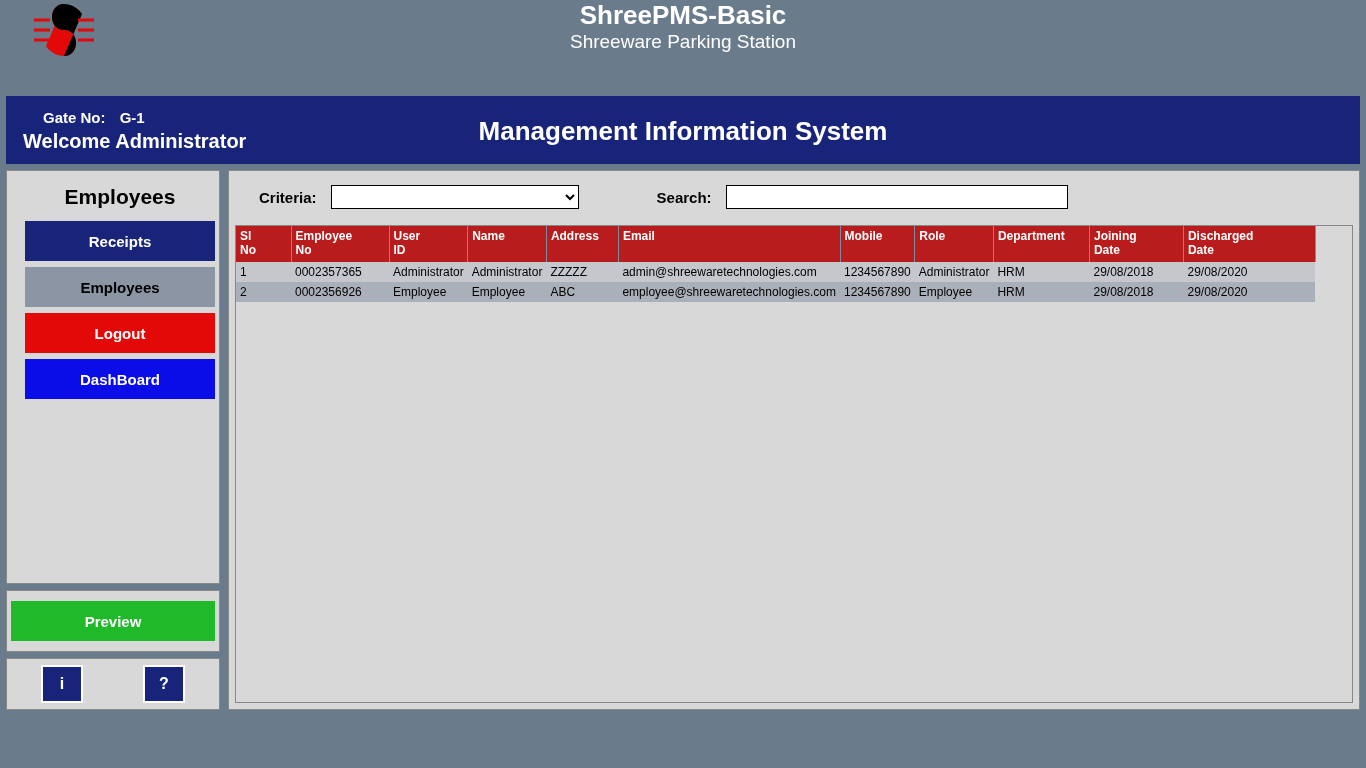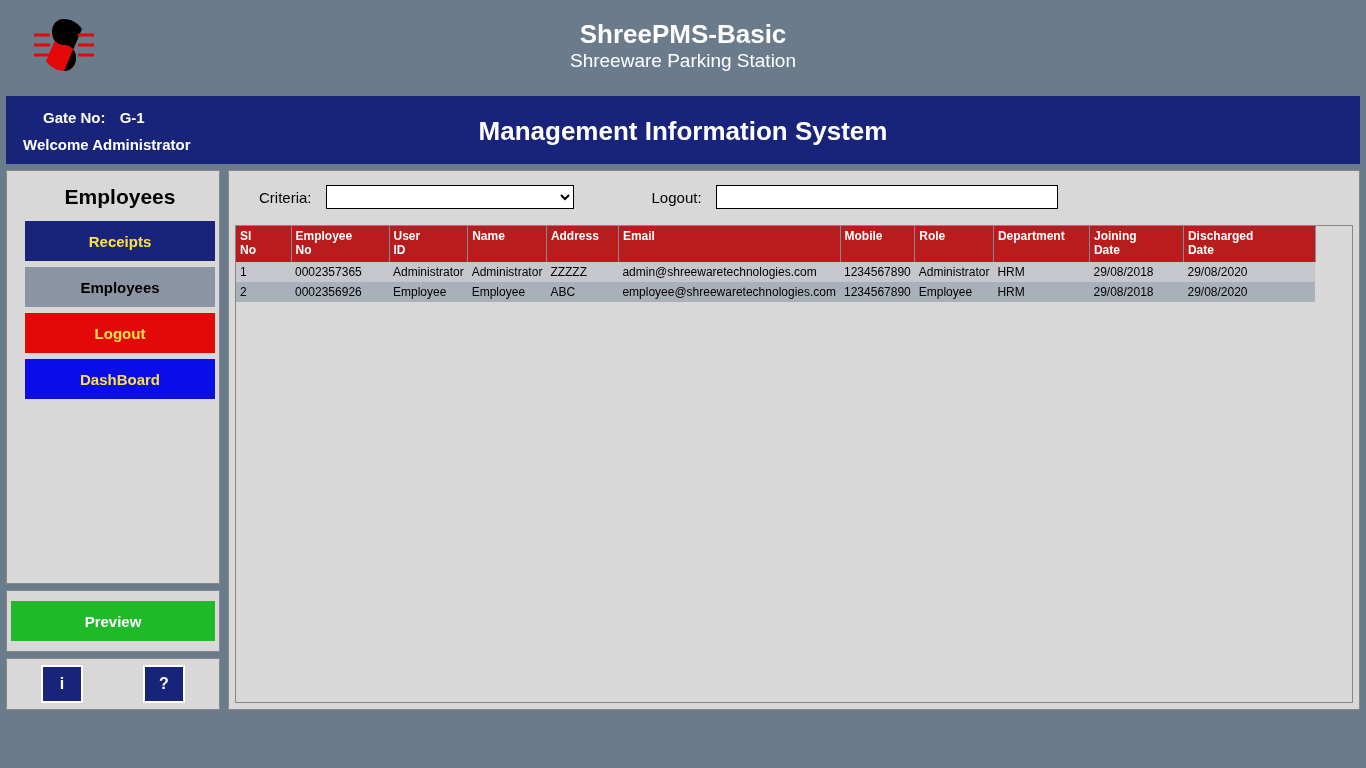--- a/index.html
+++ b/index.html
@@ -1,21 +1,21 @@
 <!DOCTYPE html>
 <html><head>
 <meta charset="utf-8">
 <style>
   * { box-sizing: border-box; margin: 0; padding: 0; }
   html, body { width: 1366px; height: 768px; font-family: Arial, Helvetica, sans-serif; background: #6a7b8c; overflow: hidden; }
   .app { width: 1366px; height: 768px; display: flex; flex-direction: column; }
 
   
   .header {
-    height: 90px; background: #6a7b8c; display: flex; align-items: center; position: relative;
+    height: 90px; background: #6a7b8c; display: flex; position: relative;
   }
   .logo-box {
     margin-left: 28px; width: 72px; height: 60px; display:flex; align-items:center; justify-content:center;
   }
   .header-center {
     position: absolute; left: 0; right: 0; text-align: center; pointer-events: none;
   }
   .header-center h1 { color: #fff; font-size: 26px; font-weight: bold; }
   .header-center h2 { color: #fff; font-size: 19px; font-weight: normal; }
   .header-right {
@@ -24,40 +24,40 @@
     font-weight: bold;
   }
 
   
   .banner {
     margin: 6px 6px 0 6px; background: #18247a; color: #fff; height: 68px; position: relative;
     border: 1px solid #18247a;
   }
   .banner .gate { position: absolute; left: 36px; top: 12px; font-size: 15px; font-weight: bold; }
   .banner .gate-val { margin-left: 10px; }
-  .banner .welcome { position: absolute; left: 16px; bottom: 10px; font-size: 15px; font-weight: bold; margin-top: 12px; }
+  .banner .welcome { position: absolute; left: 16px; bottom: 10px; font-size: 20px; font-weight: bold; margin-top: 12px; }
   .banner .pg-title { text-align: center; line-height: 68px; font-size: 26px; font-weight: bold; }
 
   
   .body-area {
     flex: 1; margin: 6px; display: flex; gap: 8px; min-height: 0;
   }
 
   
   .sidebar {
     width: 214px; display: flex; flex-direction: column; gap: 6px;
   }
   .side-card {
     background: #d8d8d8; border: 1px solid #888; padding: 4px 4px 6px 18px;
   }
   .side-title {
     text-align: center; font-size: 21px; font-weight: bold; padding: 10px 0 12px 0; color: #000;
   }
   .nav-btn {
-    display: block; width: 100%; height: 40px; border: none; color: #fde047; font-size: 15px;
+    display: block; width: 100%; height: 40px; border: none; color: #ffffff; font-size: 15px;
     font-weight: bold; margin-bottom: 6px; cursor: pointer;
   }
   .nav-receipts  { background: #18247a; }
   .nav-employees { background: #8b95a3; color:#000; }
   .nav-dashboard { background: #0a0de8; }
   .nav-logout    { background: #e30909; }
   .side-upper { flex: 1; display:flex; flex-direction:column; }
   .side-upper .spacer { flex:1; }
 
   .preview-btn {
@@ -71,21 +71,21 @@
     font-weight: bold; font-size: 16px; cursor:pointer;
   }
 
   
   .main-panel {
     flex: 1; background: #d8d8d8; border: 1px solid #888; display:flex; flex-direction:column; min-width:0;
   }
   .filter-bar {
     padding: 14px 30px 10px 30px; display:flex; align-items:center; gap: 14px; font-size:15px;
   }
-  .filter-bar label { font-weight: normal; }
+  .filter-bar label { font-weight: bold; }
   .criteria-select {
     width: 248px; height: 24px; border: 1px solid #000; background:#fff; font-size:13px;
   }
   .filter-gap { width: 50px; }
   .search-input {
     width: 342px; height: 24px; border: 1px solid #000; padding: 0 4px; font-size:13px;
   }
 
   .table-wrap {
     margin: 6px 6px 6px 6px; flex:1; background:#d8d8d8; overflow:hidden; position:relative;
@@ -158,21 +158,21 @@
       </div>
     </div>
 
     <div class="main-panel">
       <div class="filter-bar">
         <label>Criteria:</label>
         <select class="criteria-select">
           <option></option>
         </select>
         <div class="filter-gap"></div>
-        <label>Logout:</label>
+        <label>Search:</label>
         <input class="search-input" type="text" value="" style="">
       </div>
 
       <div class="table-wrap">
         <table class="data">
           <thead>
               <tr id="thead-row">
                 <th style="width: 55px;">Sl<br>No</th>
                 <th style="width: 98px;">Employee<br>No</th>
                 <th style="width: 64px;">User<br>ID</th>

